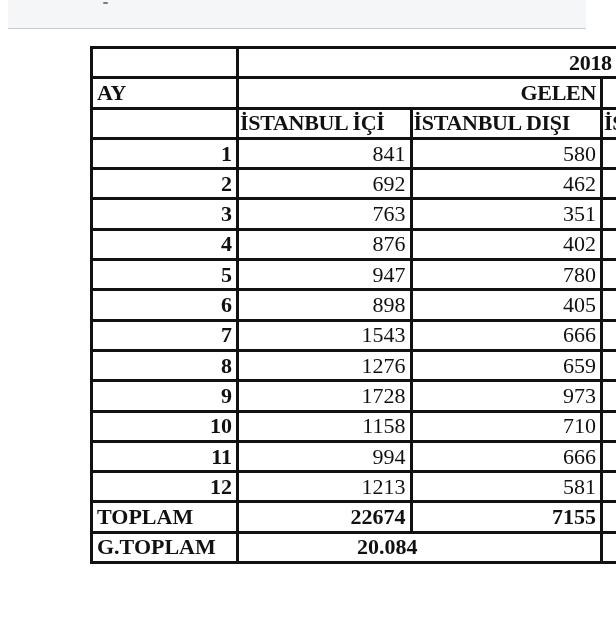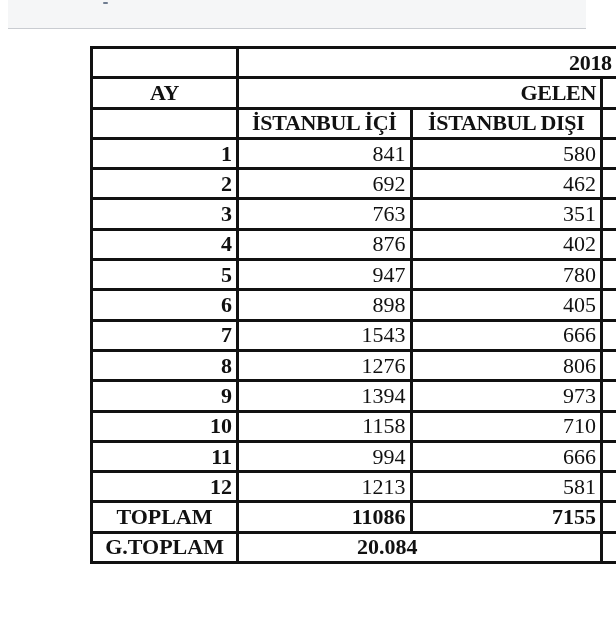--- a/index.html
+++ b/index.html
@@ -9,21 +9,21 @@
     .clip { position: absolute; left: 42px; top: 46px; width: 543px; height: 570px; overflow: hidden; padding-left: 48px; }
     table { border-collapse: collapse; table-layout: fixed; width: 640px; }
     td { border: 3px solid #111; height: 27.3px; padding: 0 4px; font-size: 22px; line-height: 26px; color: #111; white-space: nowrap; overflow: hidden; }
     .c0 { width: 138px; }
     .c1 { width: 164px; }
     .c2 { width: 180px; }
     .c3 { width: 120px; }
     .b { font-weight: bold; }
     .r { text-align: right; }
     .c { text-align: right; }
-    .l { text-align: center; }
+    .l { text-align: left; }
     .hdr { font-size: 22px; letter-spacing: -0.3px; }
   </style>
 </head>
 <body>
 
 <div class="topbar">
   <div class="topbar-mark"></div>
 </div>
 
 <div class="clip">
@@ -88,26 +88,26 @@
     </tr>
     <tr>
       <td class="b r">7</td>
       <td class="r">1543</td>
       <td class="r">666</td>
       <td></td>
     </tr>
     <tr>
       <td class="b r">8</td>
       <td class="r">1276</td>
-      <td class="r">806</td>
+      <td class="r">659</td>
       <td></td>
     </tr>
     <tr>
       <td class="b r">9</td>
-      <td class="r">1394</td>
+      <td class="r">1728</td>
       <td class="r">973</td>
       <td></td>
     </tr>
     <tr>
       <td class="b r">10</td>
       <td class="r">1158</td>
       <td class="r">710</td>
       <td></td>
     </tr>
     <tr>
@@ -117,21 +117,21 @@
       <td></td>
     </tr>
     <tr>
       <td class="b r">12</td>
       <td class="r">1213</td>
       <td class="r">581</td>
       <td></td>
     </tr>
     <tr>
       <td class="b l">TOPLAM</td>
-      <td class="b r">11086</td>
+      <td class="b r">22674</td>
       <td class="b r">7155</td>
       <td></td>
     </tr>
     <tr>
       <td class="b l">G.TOPLAM</td>
       <td colspan="2" class="b c" style="text-align:left;padding-left:118px;">20.084</td>
       <td></td>
     </tr>
   </tbody>
     </table>

